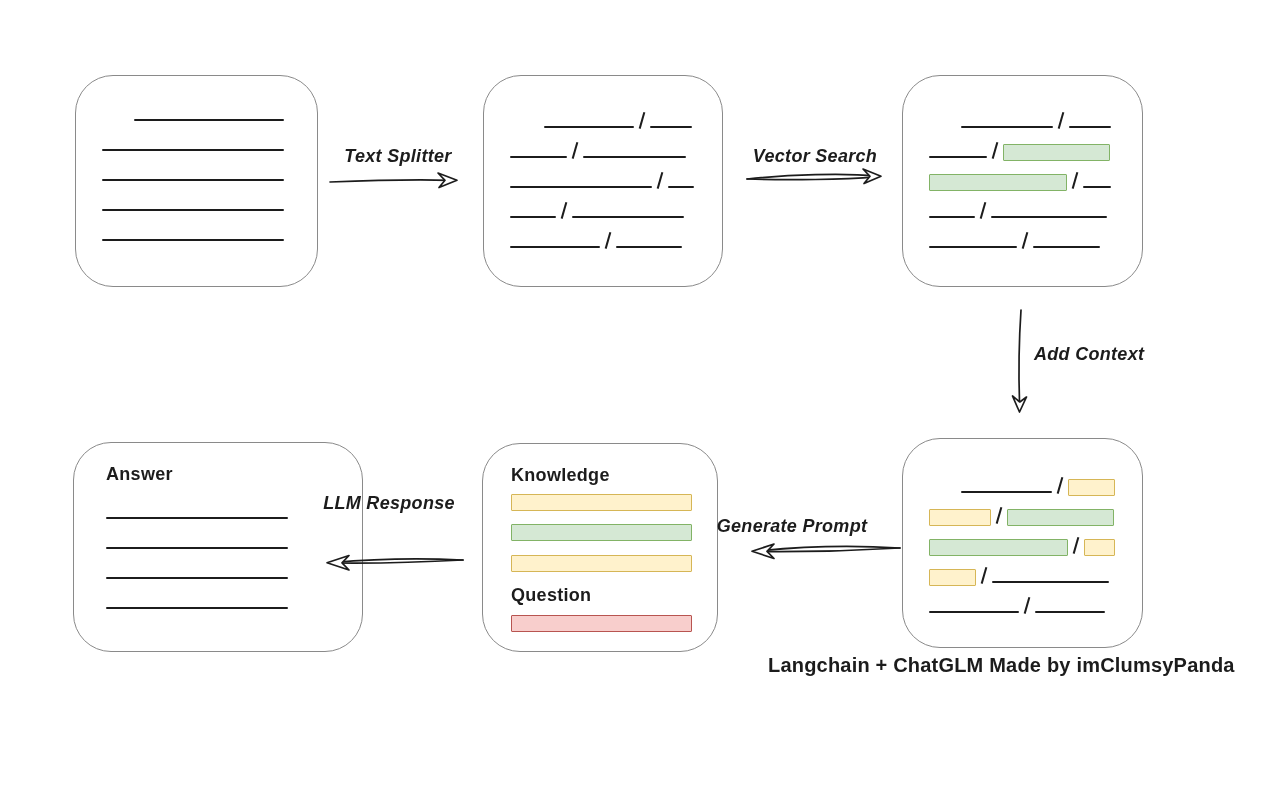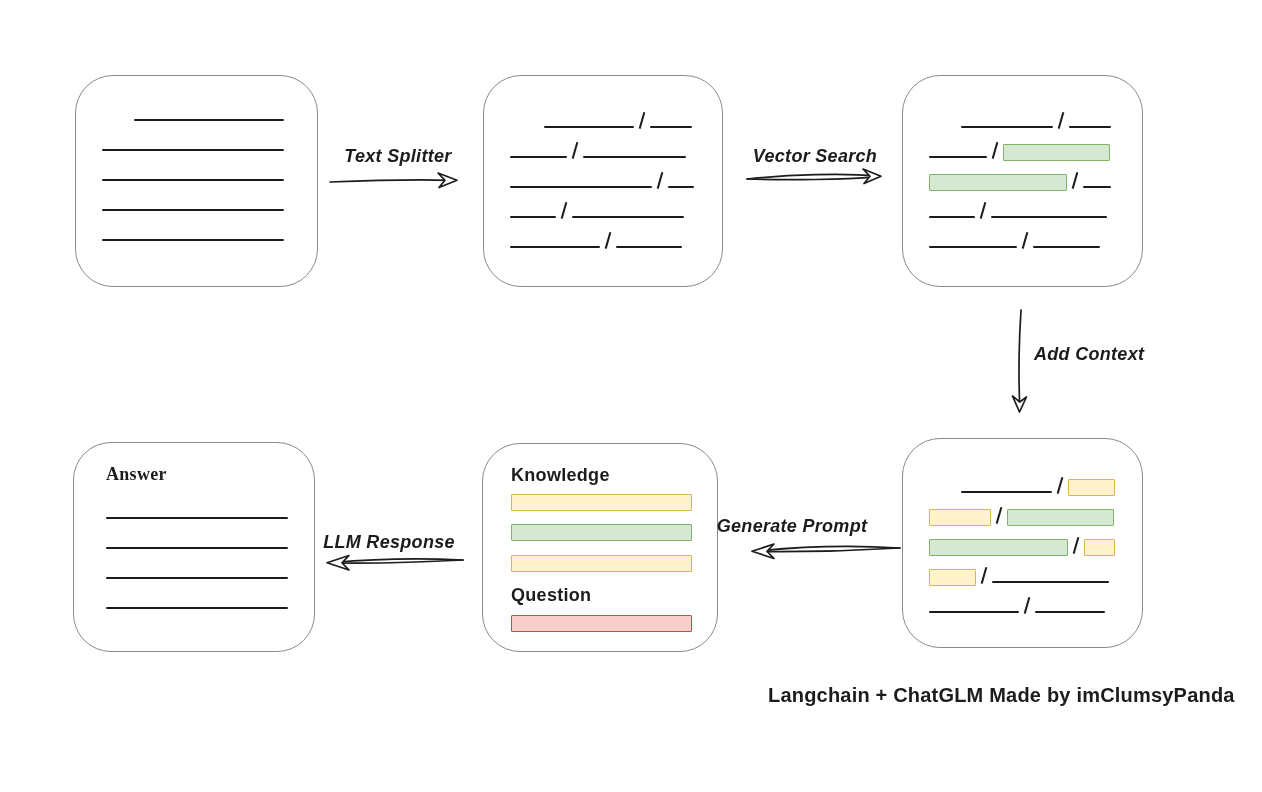--- a/index.html
+++ b/index.html
@@ -7,21 +7,21 @@
     font-family:"Liberation Sans","DejaVu Sans",sans-serif; color:var(--line,#1c1c1c); }
   #canvas { position:relative; width:1262px; height:792px; background:#fff; }
 
   .node { position:absolute; background:#fff; border:1.5px solid var(--box-border,#8a8a8a);
     border-radius:38px; }
   #box-doc     { left:75px;  top:75px;  width:243px; height:212px; }
   #box-chunks  { left:483px; top:75px;  width:240px; height:212px; }
   #box-search  { left:902px; top:75px;  width:241px; height:212px; }
   #box-context { left:902px; top:438px; width:241px; height:210px; }
   #box-prompt  { left:482px; top:443px; width:236px; height:209px; }
-  #box-answer  { left:73px;  top:442px; width:242px; height:210px;font-family:Liberation Serif, serif; }
+  #box-answer  { left:73px;  top:442px; width:290px; height:210px; }
 
   .rows { position:absolute; left:26px; right:27px; top:0; }
   #box-doc    .rows { padding-top:15px; }
   #box-chunks .rows, #box-search .rows { padding-top:22px; }
   #box-context .rows { padding-top:24px; }
   .row { display:flex; align-items:flex-end; height:30px; }
   .ln { height:2px; background:var(--line,#1c1c1c); border-radius:1px; }
   .sp { height:1px; }
   .sl { width:2.2px; height:17px; background:var(--line,#1c1c1c);
     transform:rotate(16deg); margin:0 7px -1px 7px; }
@@ -48,23 +48,23 @@
   .arrow { position:absolute; }
   .arrow path { stroke:var(--line,#1c1c1c); stroke-width:1.7; fill:none; stroke-linecap:round; }
   .arrow path.head { fill:#ffffff; stroke-linejoin:round; }
 
   .edge-label { position:absolute; font-size:18px; font-weight:bold; letter-spacing:.3px;
     text-align:center; white-space:nowrap;font-style:italic; }
   #lbl-ts  { left:328px;  top:146px; width:140px; }
   #lbl-vs  { left:740px;  top:146px; width:150px; }
   #lbl-ac  { left:1034px; top:344px; text-align:left; }
   #lbl-gp  { left:706px;  top:516px; width:172px; }
-  #lbl-llm { left:314px;  top:532px; width:150px; }
-
-  #footer { position:absolute; left:768px; top:684px; width:424px; text-align:center;
+  #lbl-llm { left:314px;  top:493px; width:150px; }
+
+  #footer { position:absolute; left:768px; top:654px; width:424px; text-align:center;
     font-size:20px; font-weight:bold; letter-spacing:.2px; white-space:nowrap; }
 </style>
 </head>
 <body>
 
 <div id="canvas">
 
   <div class="node" id="box-doc">
     <div class="rows">
         <div class="row">

